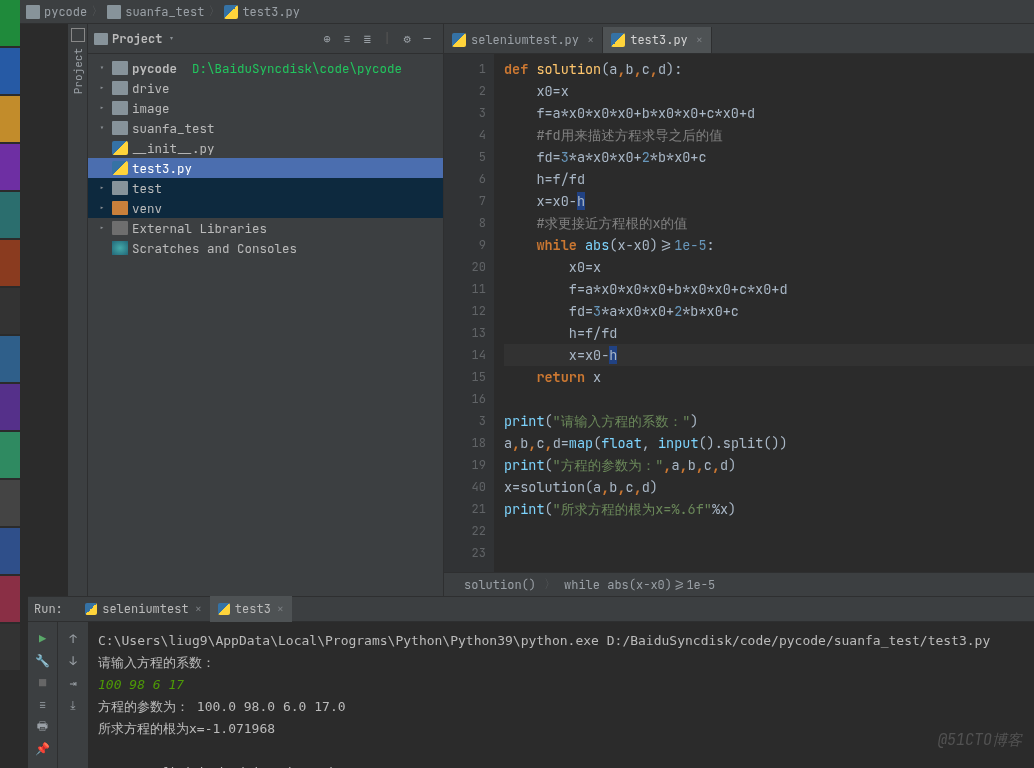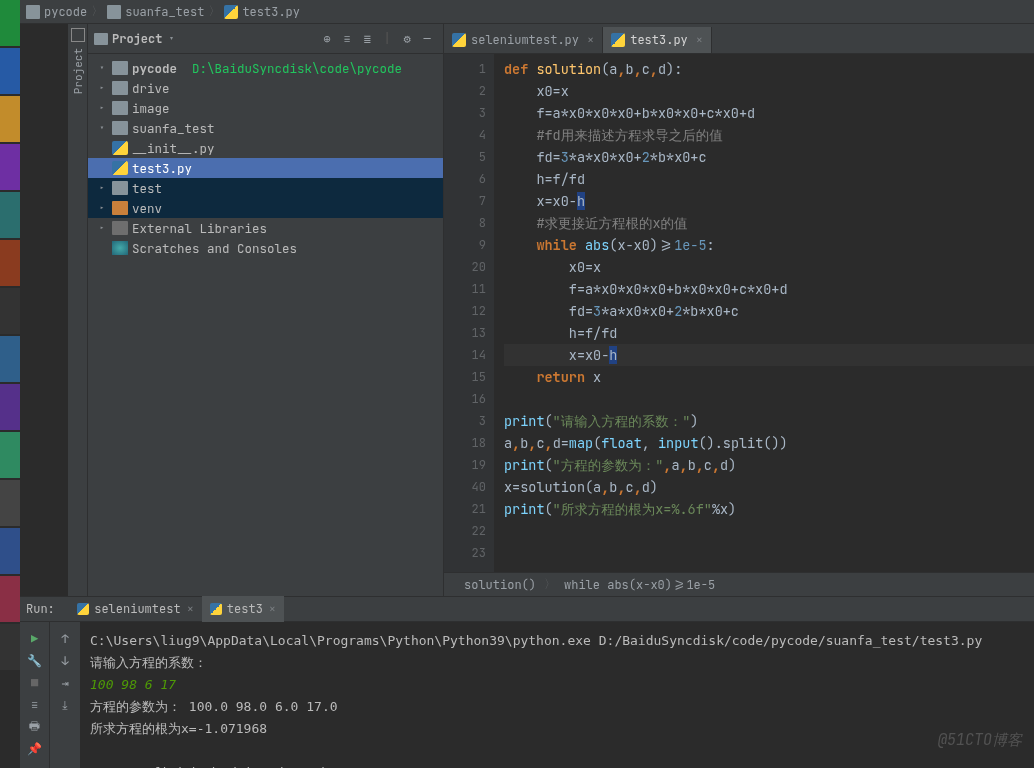--- a/index.html
+++ b/index.html
@@ -228,21 +228,21 @@
       </div>
     </div>
     <div class="status">
       <span>solution()</span>
       <span class="sep">〉</span>
       <span>while abs(x-x0)&gt;=1e-5</span>
     </div>
   </div>
 </div>
 
-<div class="runbar" style="margin-left:20px">
+<div class="runbar" style="margin-left:28px">
   <div class="rh">
     <span class="nm">Run:</span>&nbsp;&nbsp;
     <div class="rtab">
         <span class="fic pyico" style="width:12px;height:12px;margin-right:5px"></span>
         <span>seleniumtest</span>
         <span class="cl" style="margin-left:6px;color:#7a7e82">×</span>
       </div>
     <div class="rtab act">
         <span class="fic pyico" style="width:12px;height:12px;margin-right:5px"></span>
         <span>test3</span>

